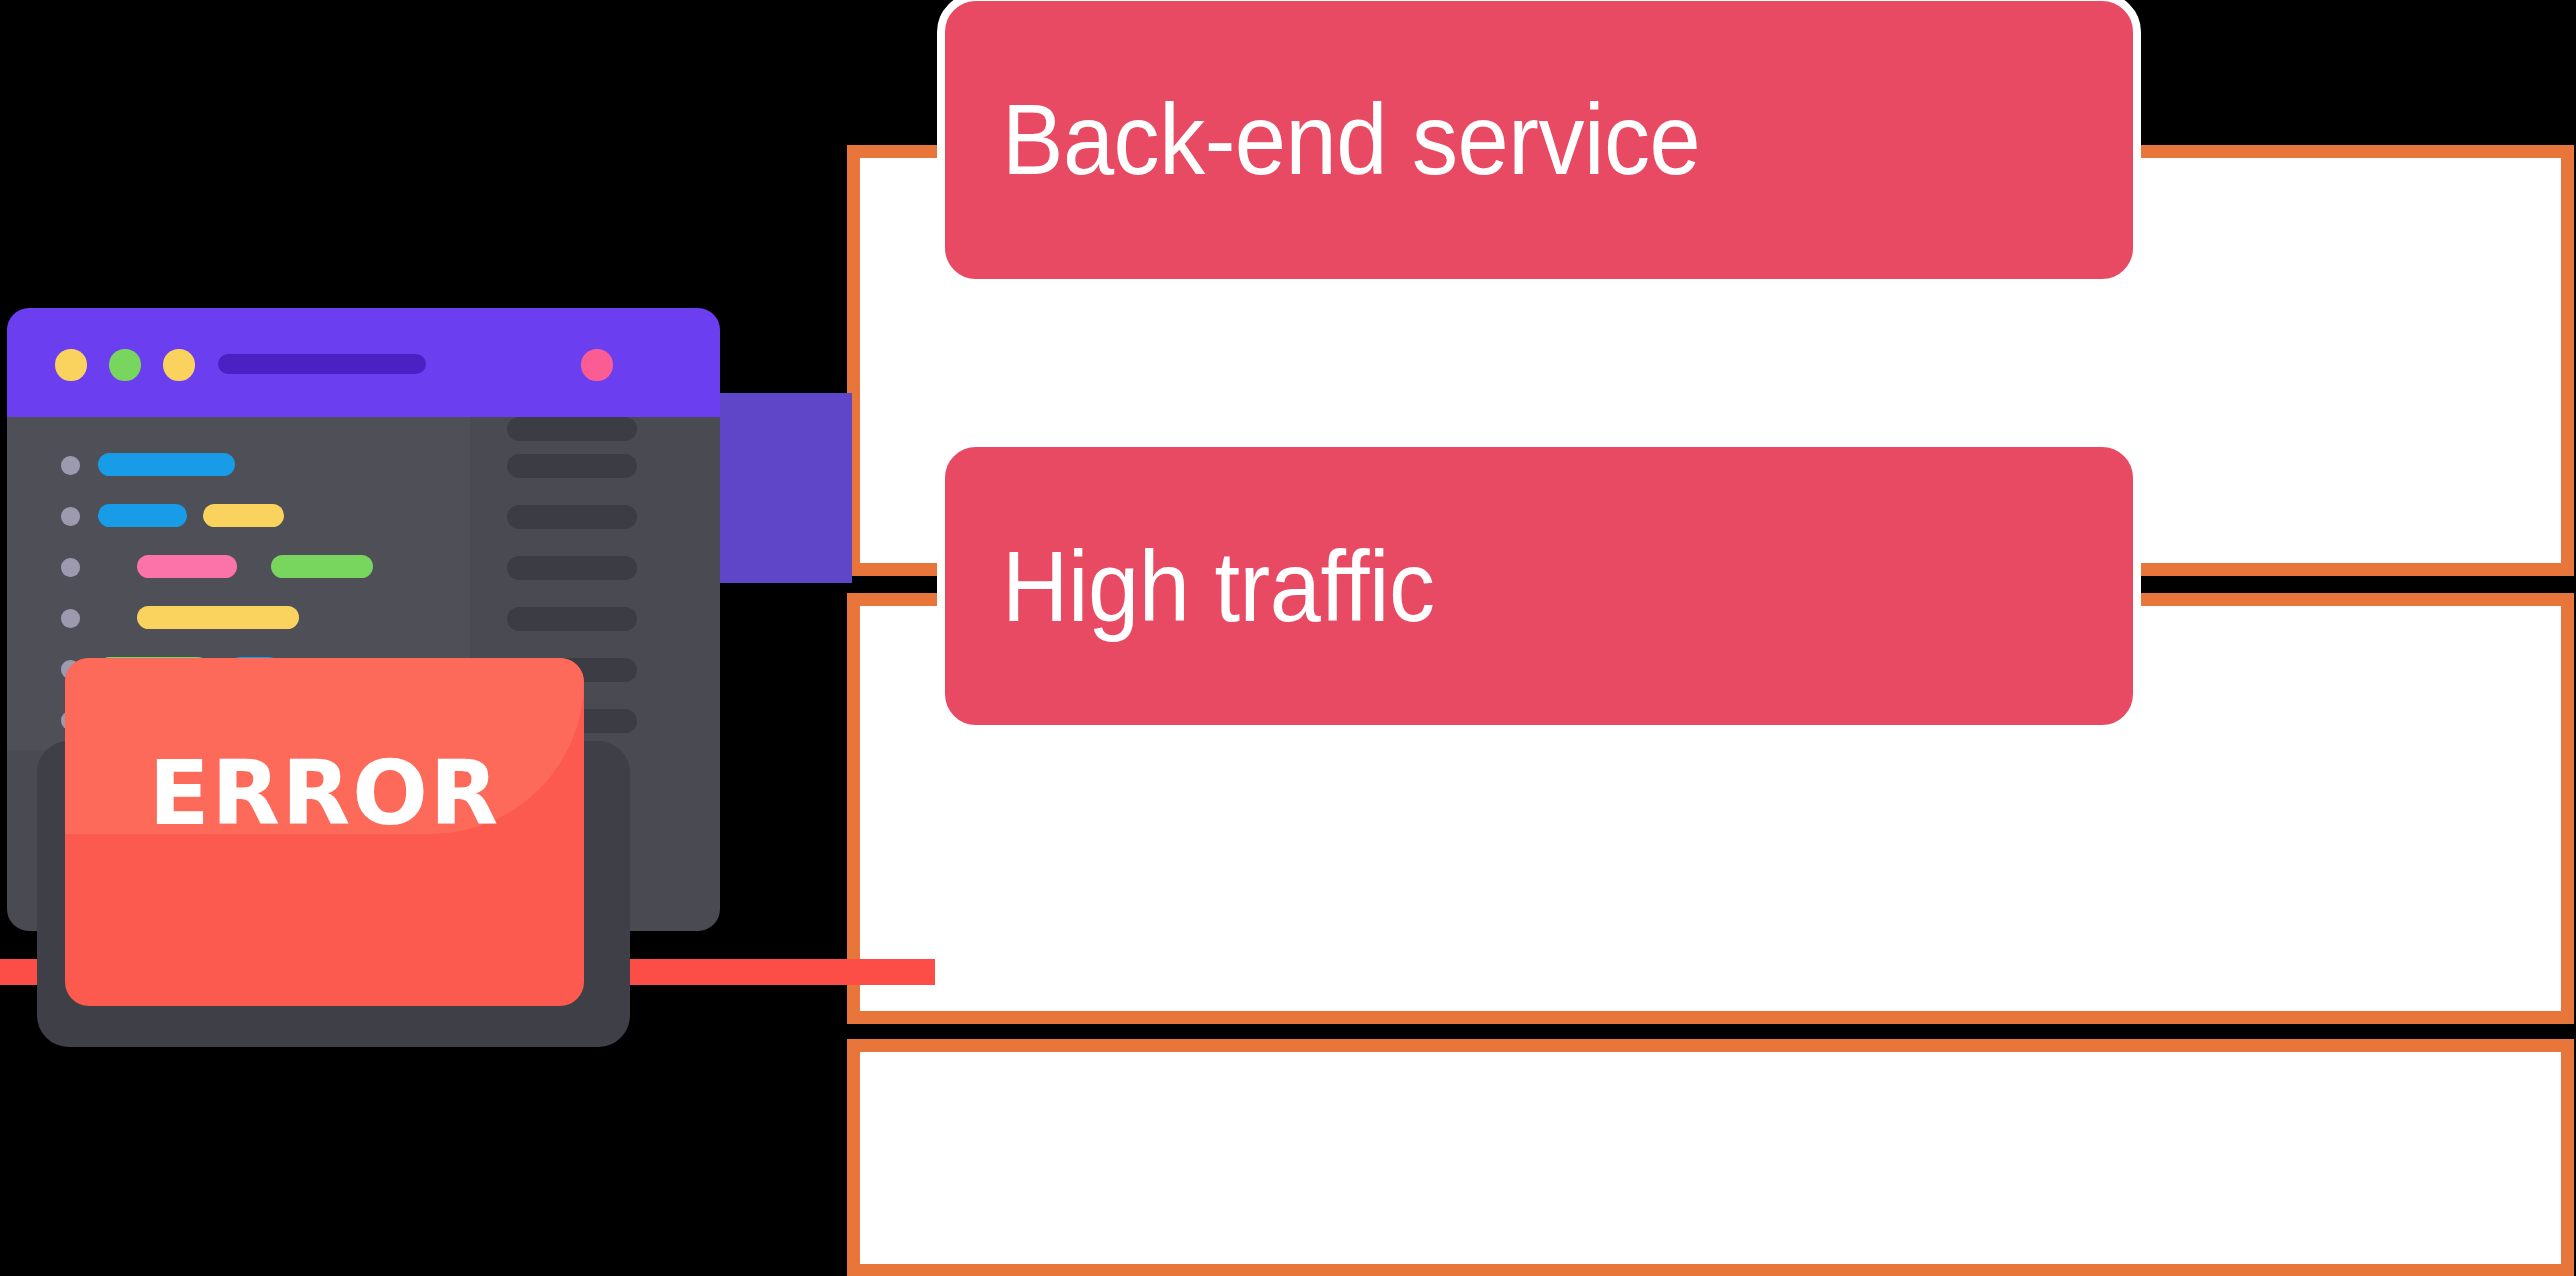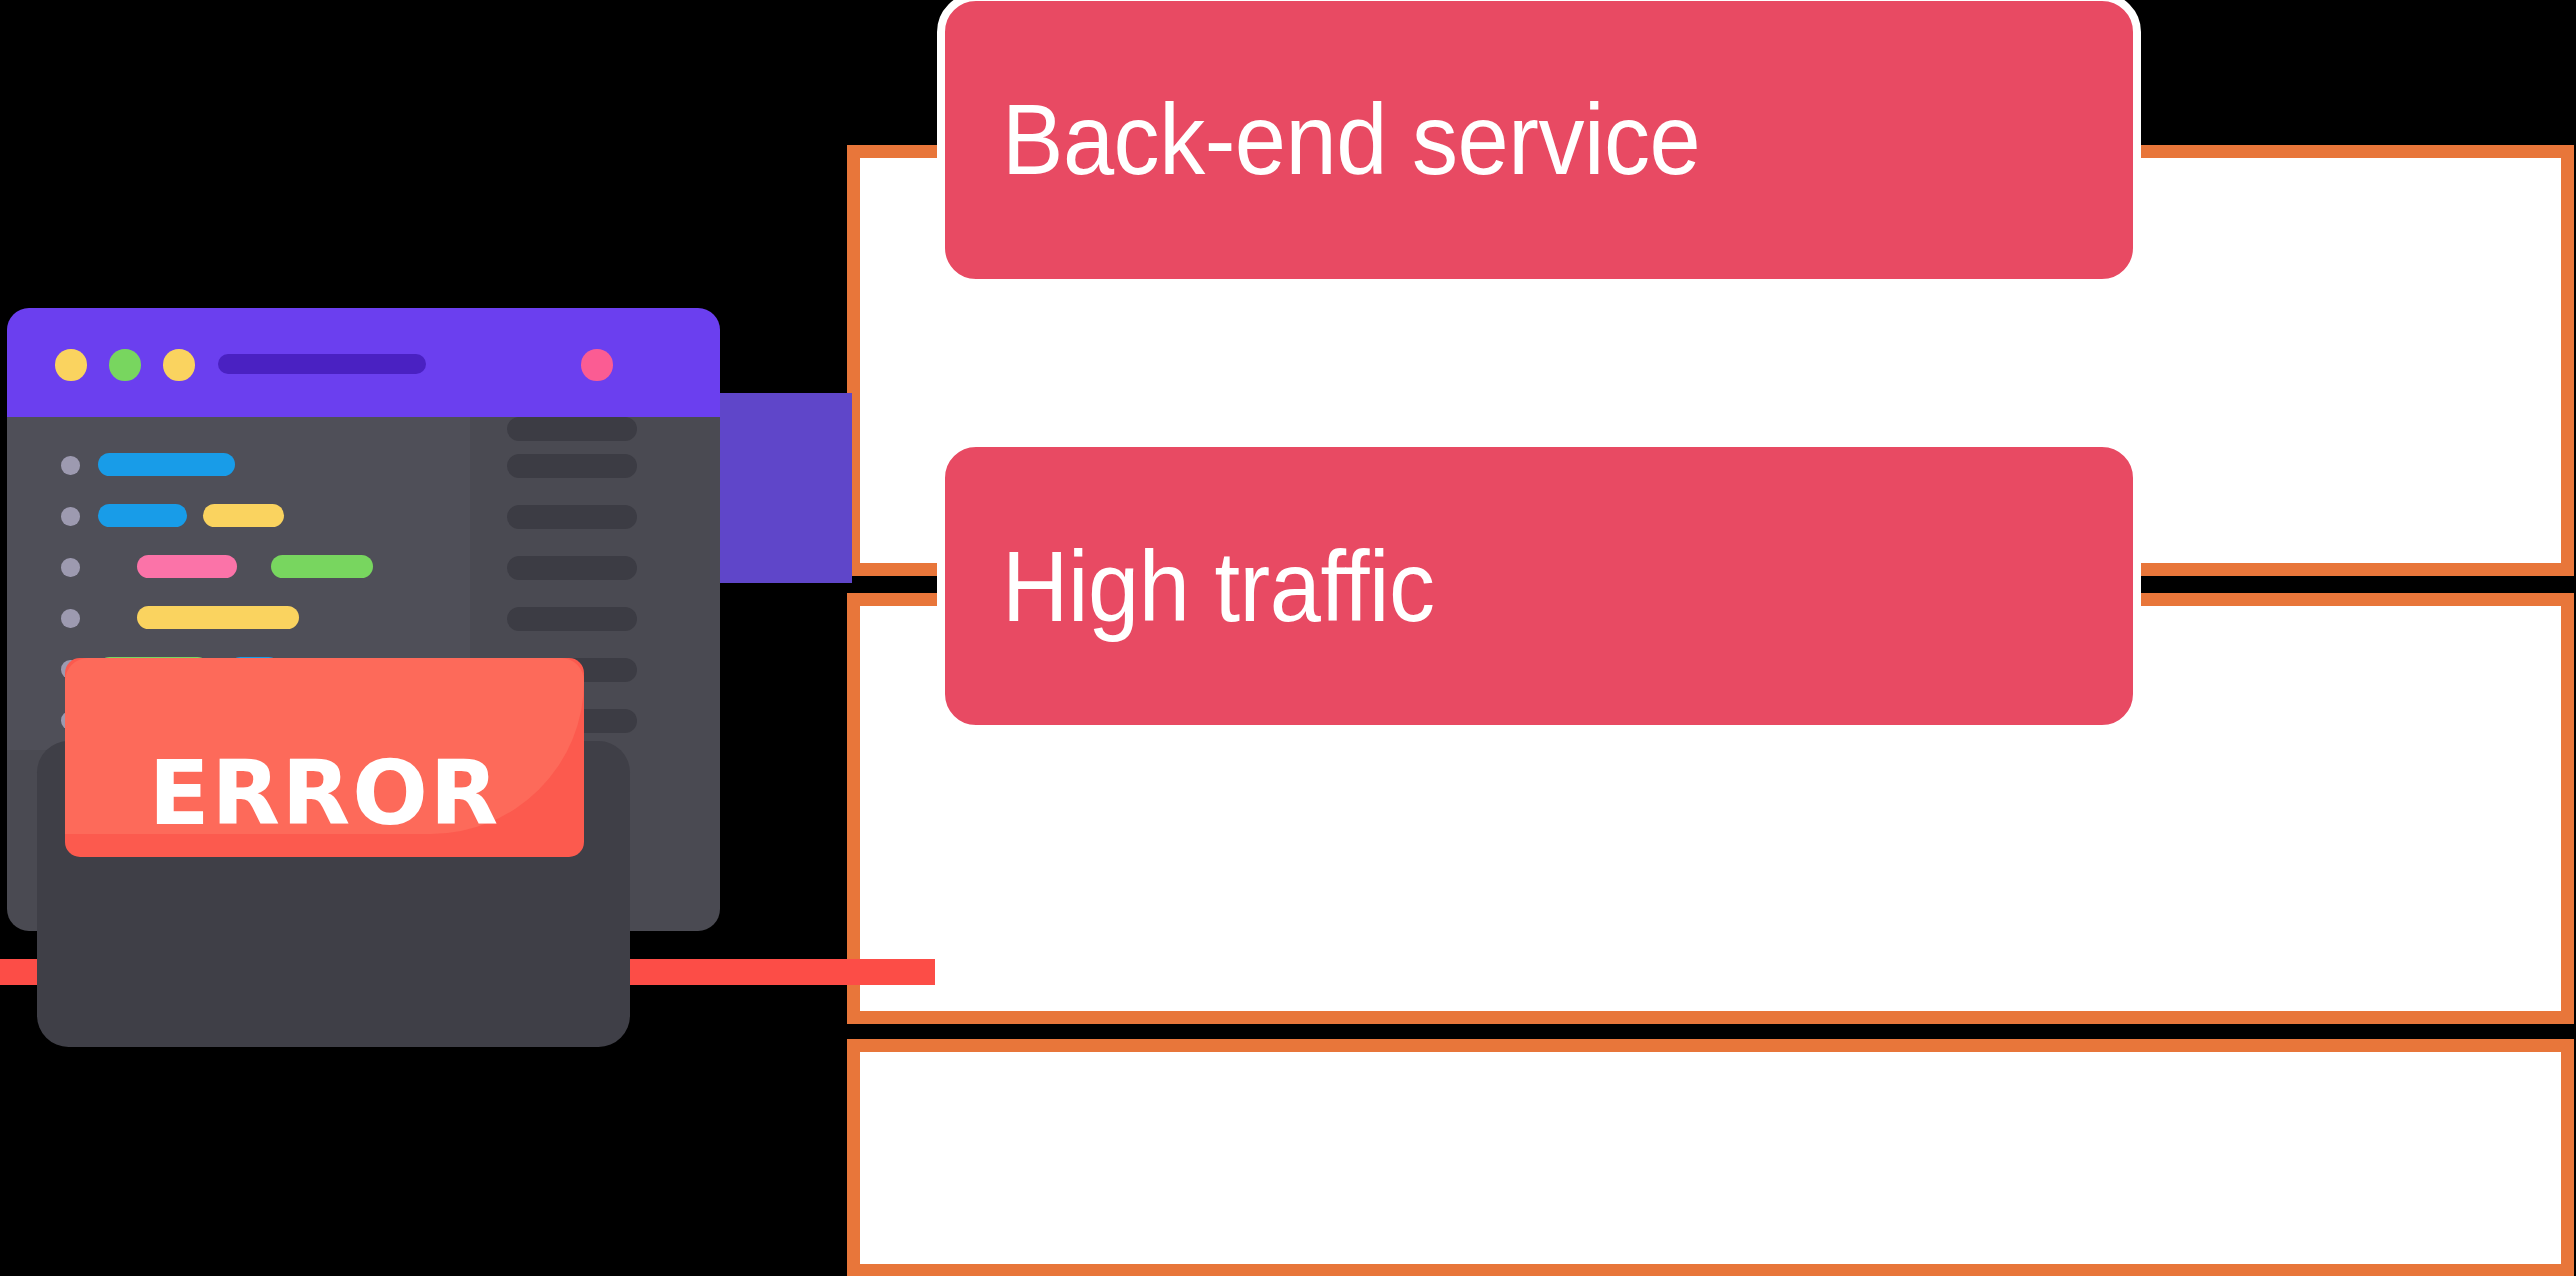--- a/index.html
+++ b/index.html
@@ -177,23 +177,23 @@
     width: 593px;
     height: 306px;
     background: #3F3F47;
     border-radius: 31.5px;
   }
   #error-badge {
     position: absolute;
     left: 65px;
     top: 350px;
     width: 519px;
-    height: 199px;
+    height: 348px;
     background: #FC5A4E;
-    border-radius: 15px;
+    border-radius: 24px;
     overflow: hidden;
   }
   #error-badge-shine {
     position: absolute;
     left: 0;
     top: 0;
     width: 519px;
     height: 176px;
     background: #FD6A5A;
     border-radius: 28px 28px 185px 0;

